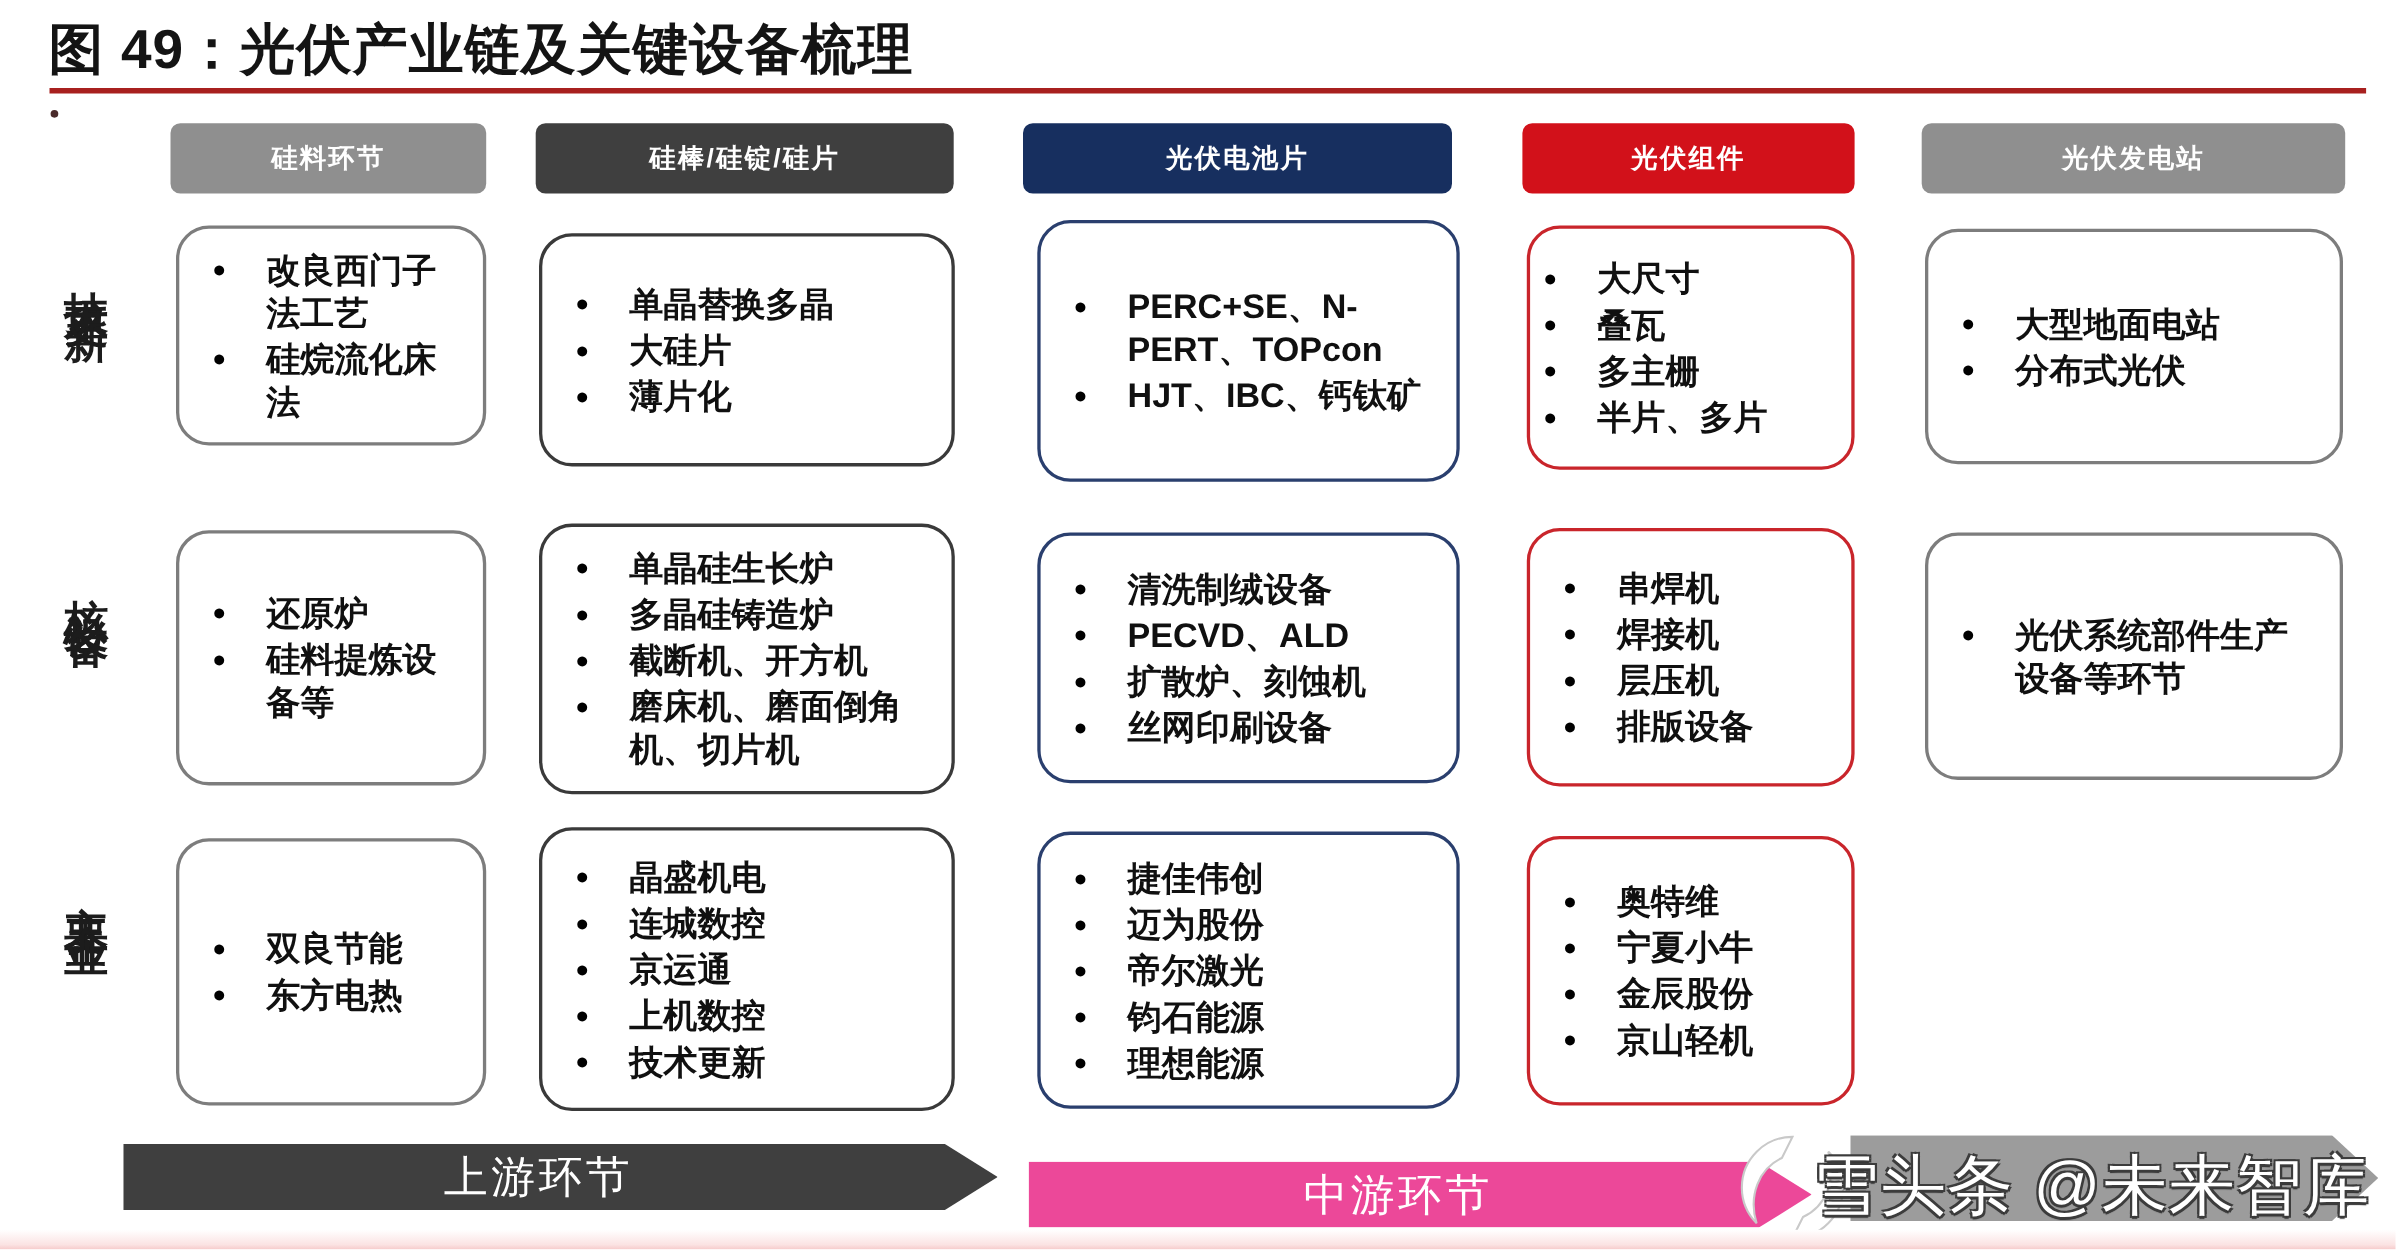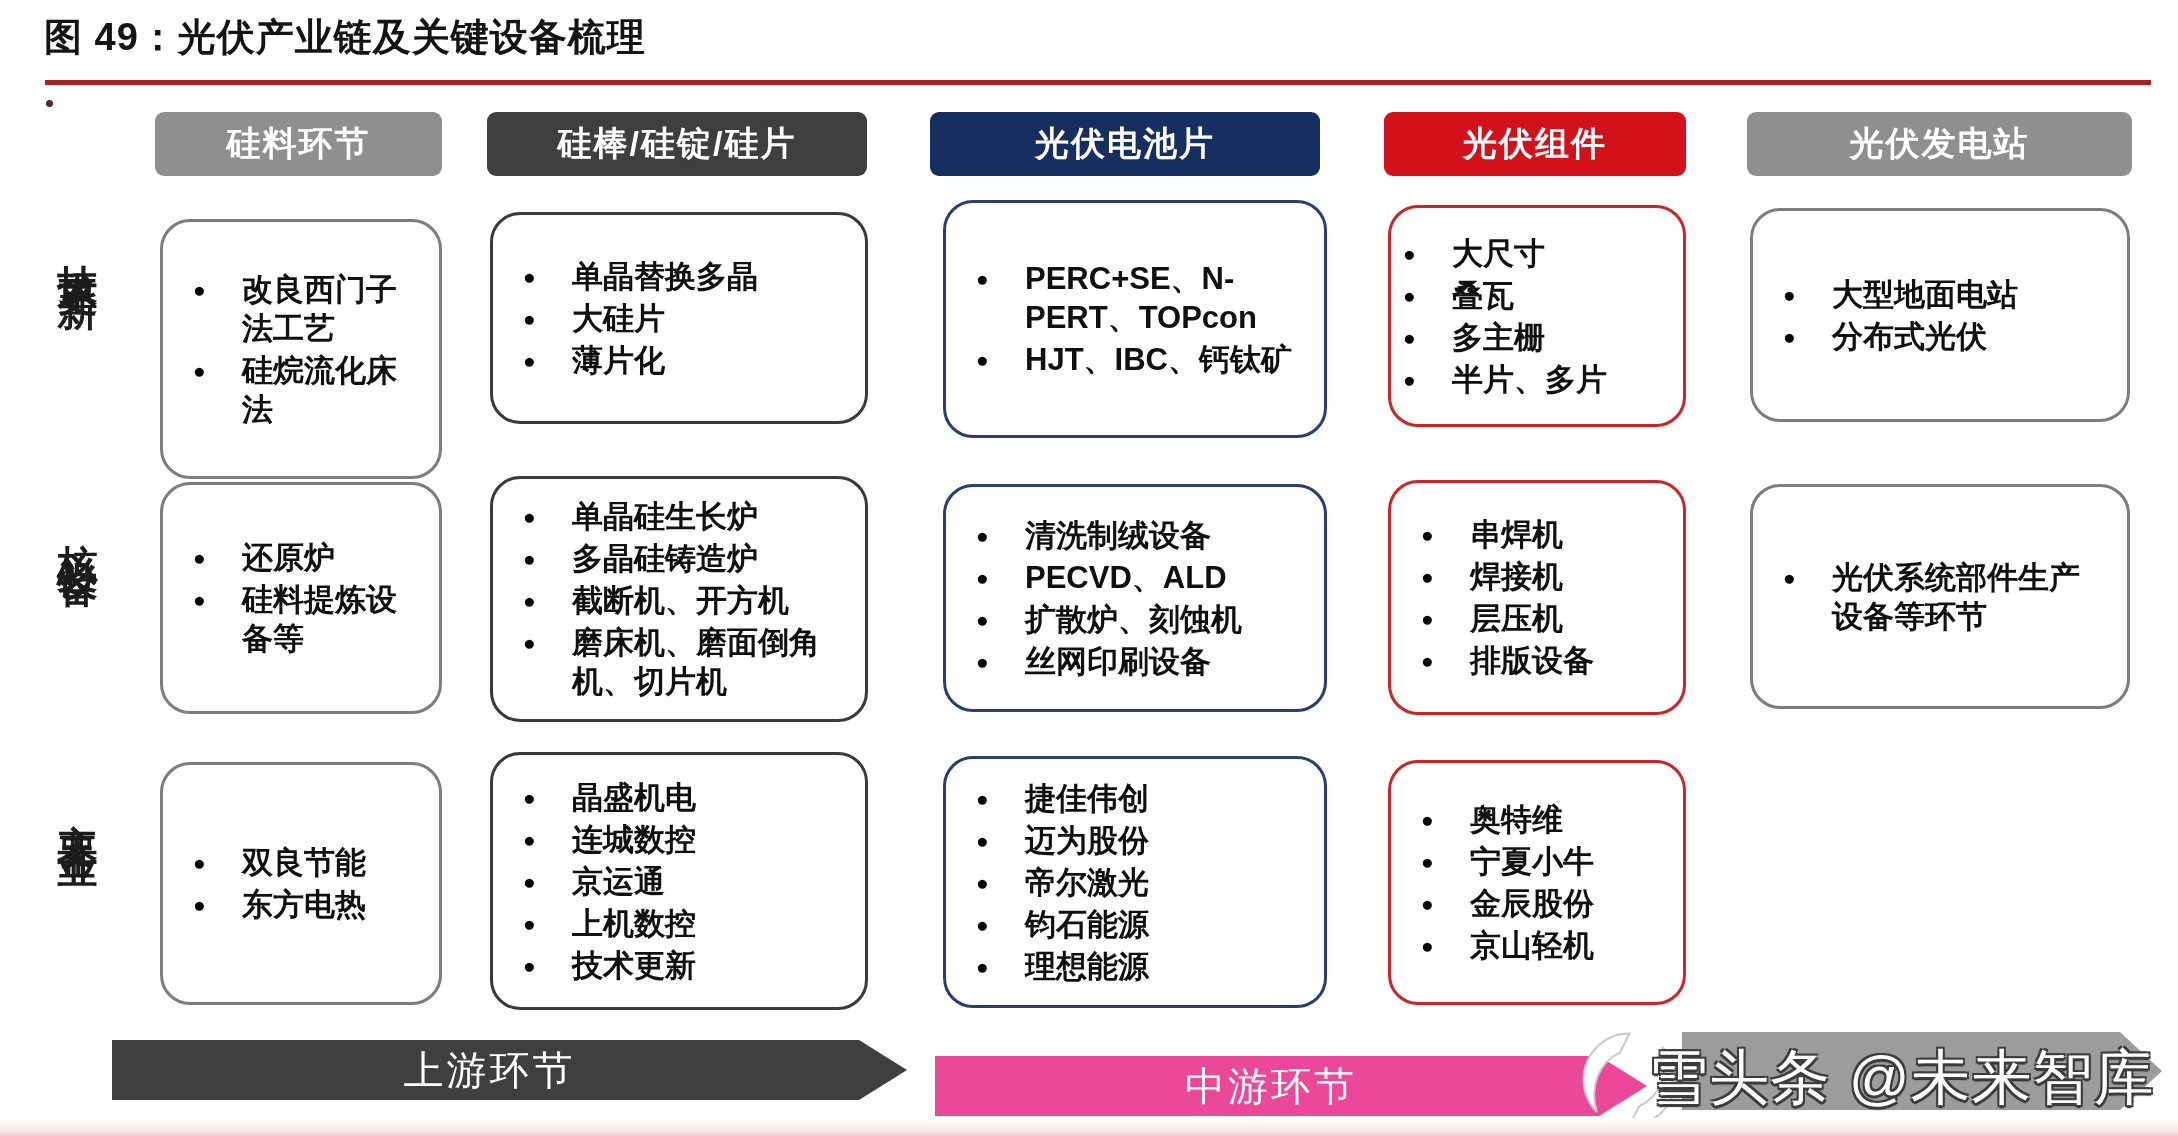--- a/index.html
+++ b/index.html
@@ -2,26 +2,26 @@
 <html><head>
 <meta charset="utf-8">
 <style>
   html,body{margin:0;padding:0;background:#ffffff;}
   #canvas{
     position:relative;width:2178px;height:1136px;background:#ffffff;overflow:hidden;
     font-family:"Liberation Sans","DejaVu Sans",sans-serif;color:#111;
   }
   .abs{position:absolute;}
   
-  .fig-title{left:44px;top:12px;font-size:38px;font-weight:700;color:#141414;letter-spacing:1px;}
+  .fig-title{left:44px;top:12px;font-size:50px;font-weight:700;color:#141414;letter-spacing:1px;}
   .title-rule{left:45px;top:80px;width:2106px;height:5px;background:#a8201f;}
   .title-dot{left:46px;top:100px;width:7px;height:7px;border-radius:50%;background:#4a2a2a;}
   
   .col-header{
-    height:64px;border-radius:9px;color:#fff;font-size:34px;font-weight:700;
+    height:64px;border-radius:9px;color:#fff;font-size:24px;font-weight:700;
     display:flex;align-items:center;justify-content:center;letter-spacing:2px;
   }
   
   .row-label{
     writing-mode:vertical-rl;text-orientation:upright;
     font-size:40px;font-weight:700;color:#1c1c1c;letter-spacing:8px;line-height:46px;
   }
   
   .box{
     background:#fff;border:3px solid #7d7d7d;border-radius:30px;
@@ -65,21 +65,21 @@
   <div class="abs col-header" style="left: 155px; top: 112px; width: 287px; background-color: rgb(143, 143, 143);">硅料环节</div>
   <div class="abs col-header" style="left: 930px; top: 112px; width: 390px; background-color: rgb(23, 47, 95);">光伏电池片</div>
   <div class="abs col-header" style="left: 487px; top: 112px; width: 380px; background-color: rgb(63, 63, 63);">硅棒/硅锭/硅片</div>
   <div class="abs col-header" style="left: 1384px; top: 112px; width: 302px; background-color: rgb(210, 17, 26);">光伏组件</div>
   <div class="abs col-header" style="left: 1747px; top: 112px; width: 385px; background-color: rgb(143, 143, 143);">光伏发电站</div>
 
   <div class="abs row-label" style="left:55px;top:232px;">技术更新</div>
   <div class="abs row-label" style="left:55px;top:512px;">核心设备</div>
   <div class="abs row-label" style="left:55px;top:792px;">主要企业</div>
 
-  <div class="abs box" style="left: 160px; top: 205px; width: 282px; height: 260px; border-color: rgb(125, 125, 125); margin-top: 14px;">
+  <div class="abs box" style="left: 160px; top: 205px; width: 282px; height: 200px; border-color: rgb(125, 125, 125);">
     <ul class="blist">
         <li>
           <span class="blt"></span>
           <span class="btxt">改良西门子法工艺</span>
         </li>
         <li>
           <span class="blt"></span>
           <span class="btxt">硅烷流化床法</span>
         </li>
       </ul>

